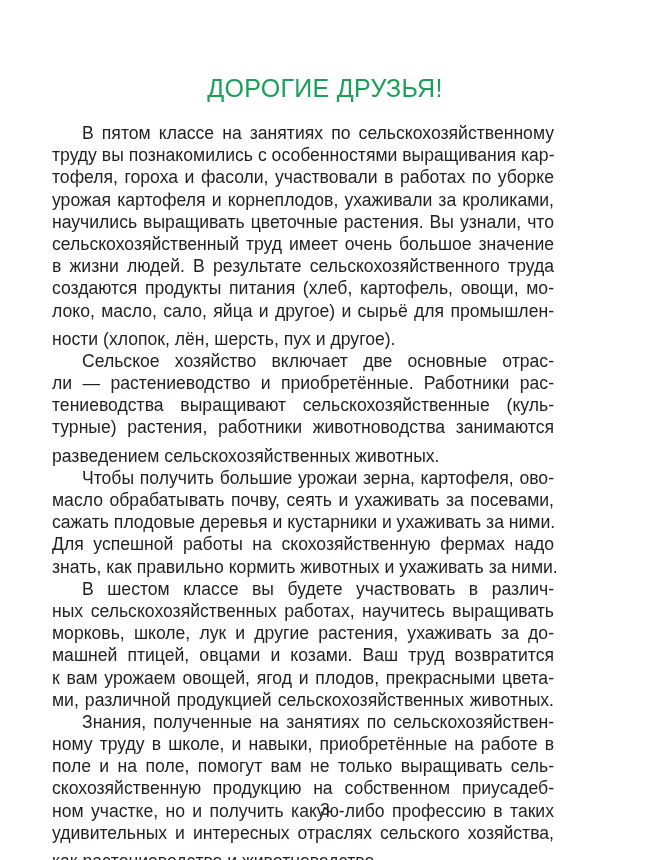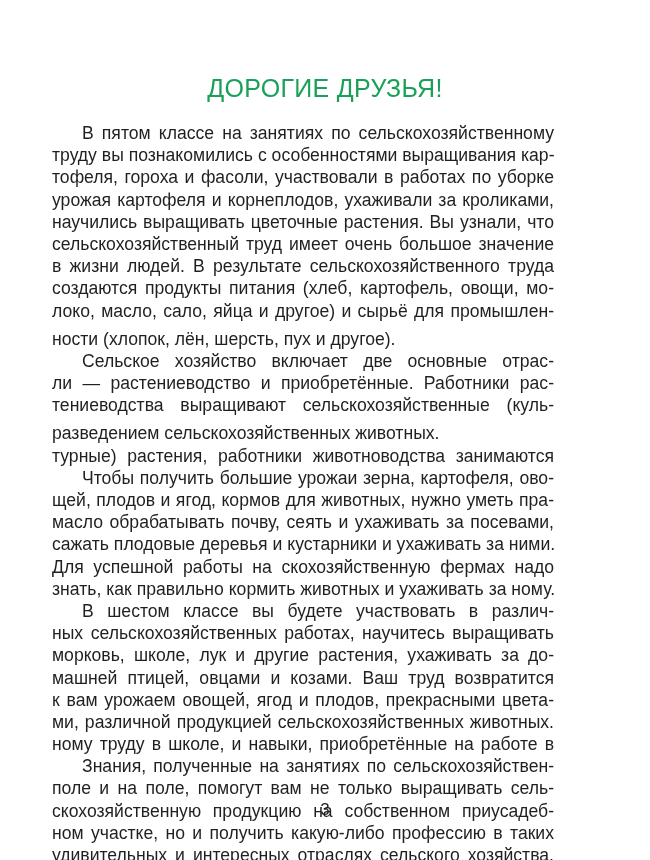--- a/index.html
+++ b/index.html
@@ -88,45 +88,44 @@
       <span class="line">в жизни людей. В результате сельскохозяйственного труда</span>
       <span class="line">создаются продукты питания (хлеб, картофель, овощи, мо-</span>
       <span class="line">локо, масло, сало, яйца и другое) и сырьё для промышлен-</span>
       <span class="line last">ности (хлопок, лён, шерсть, пух и другое).</span>
     </div>
 
     <div class="para-block">
       <span class="line first">Сельское хозяйство включает две основные отрас-</span>
       <span class="line"><span>ли — </span><span class="it">растениеводство</span><span> и </span><span class="it">приобретённые</span><span>. Работники рас-</span></span>
       <span class="line">тениеводства выращивают сельскохозяйственные (куль-</span>
+      <span class="line">турные) растения, работники животноводства занимаются</span>
       <span class="line last">разведением сельскохозяйственных животных.</span>
-      <span class="line">турные) растения, работники животноводства занимаются</span>
     </div>
 
     <div class="para-block">
       <span class="line first">Чтобы получить большие урожаи зерна, картофеля, ово-</span>
-      <span class="line">щей, плодов и ягод, кормов для животных, нужно уметь пра-</span>
       <span class="line">масло обрабатывать почву, сеять и ухаживать за посевами,</span>
       <span class="line">сажать плодовые деревья и кустарники и ухаживать за ними.</span>
       <span class="line">Для успешной работы на скохозяйственную фермах надо</span>
-      <span class="line">знать, как правильно кормить животных и ухаживать за ному.</span>
+      <span class="line">знать, как правильно кормить животных и ухаживать за ними.</span>
     </div>
 
     <div class="para-block">
       <span class="line first">В шестом классе вы будете участвовать в различ-</span>
       <span class="line">ных сельскохозяйственных работах, научитесь выращивать</span>
       <span class="line">морковь, школе, лук и другие растения, ухаживать за до-</span>
       <span class="line">машней птицей, овцами и козами. Ваш труд возвратится</span>
       <span class="line">к вам урожаем овощей, ягод и плодов, прекрасными цвета-</span>
       <span class="line">ми, различной продукцией сельскохозяйственных животных.</span>
     </div>
 
     <div class="para-block">
+      <span class="line first">Знания, полученные на занятиях по сельскохозяйствен-</span>
       <span class="line">ному труду в школе, и навыки, приобретённые на работе в</span>
-      <span class="line first">Знания, полученные на занятиях по сельскохозяйствен-</span>
       <span class="line">поле и на поле, помогут вам не только выращивать сель-</span>
       <span class="line">скохозяйственную продукцию на собственном приусадеб-</span>
       <span class="line">ном участке, но и получить какую-либо профессию в таких</span>
       <span class="line">удивительных и интересных отраслях сельского хозяйства,</span>
       <span class="line last">как растениеводство и животноводство.</span>
     </div>
 
   </div>
 
   <div class="page-number">3</div>

